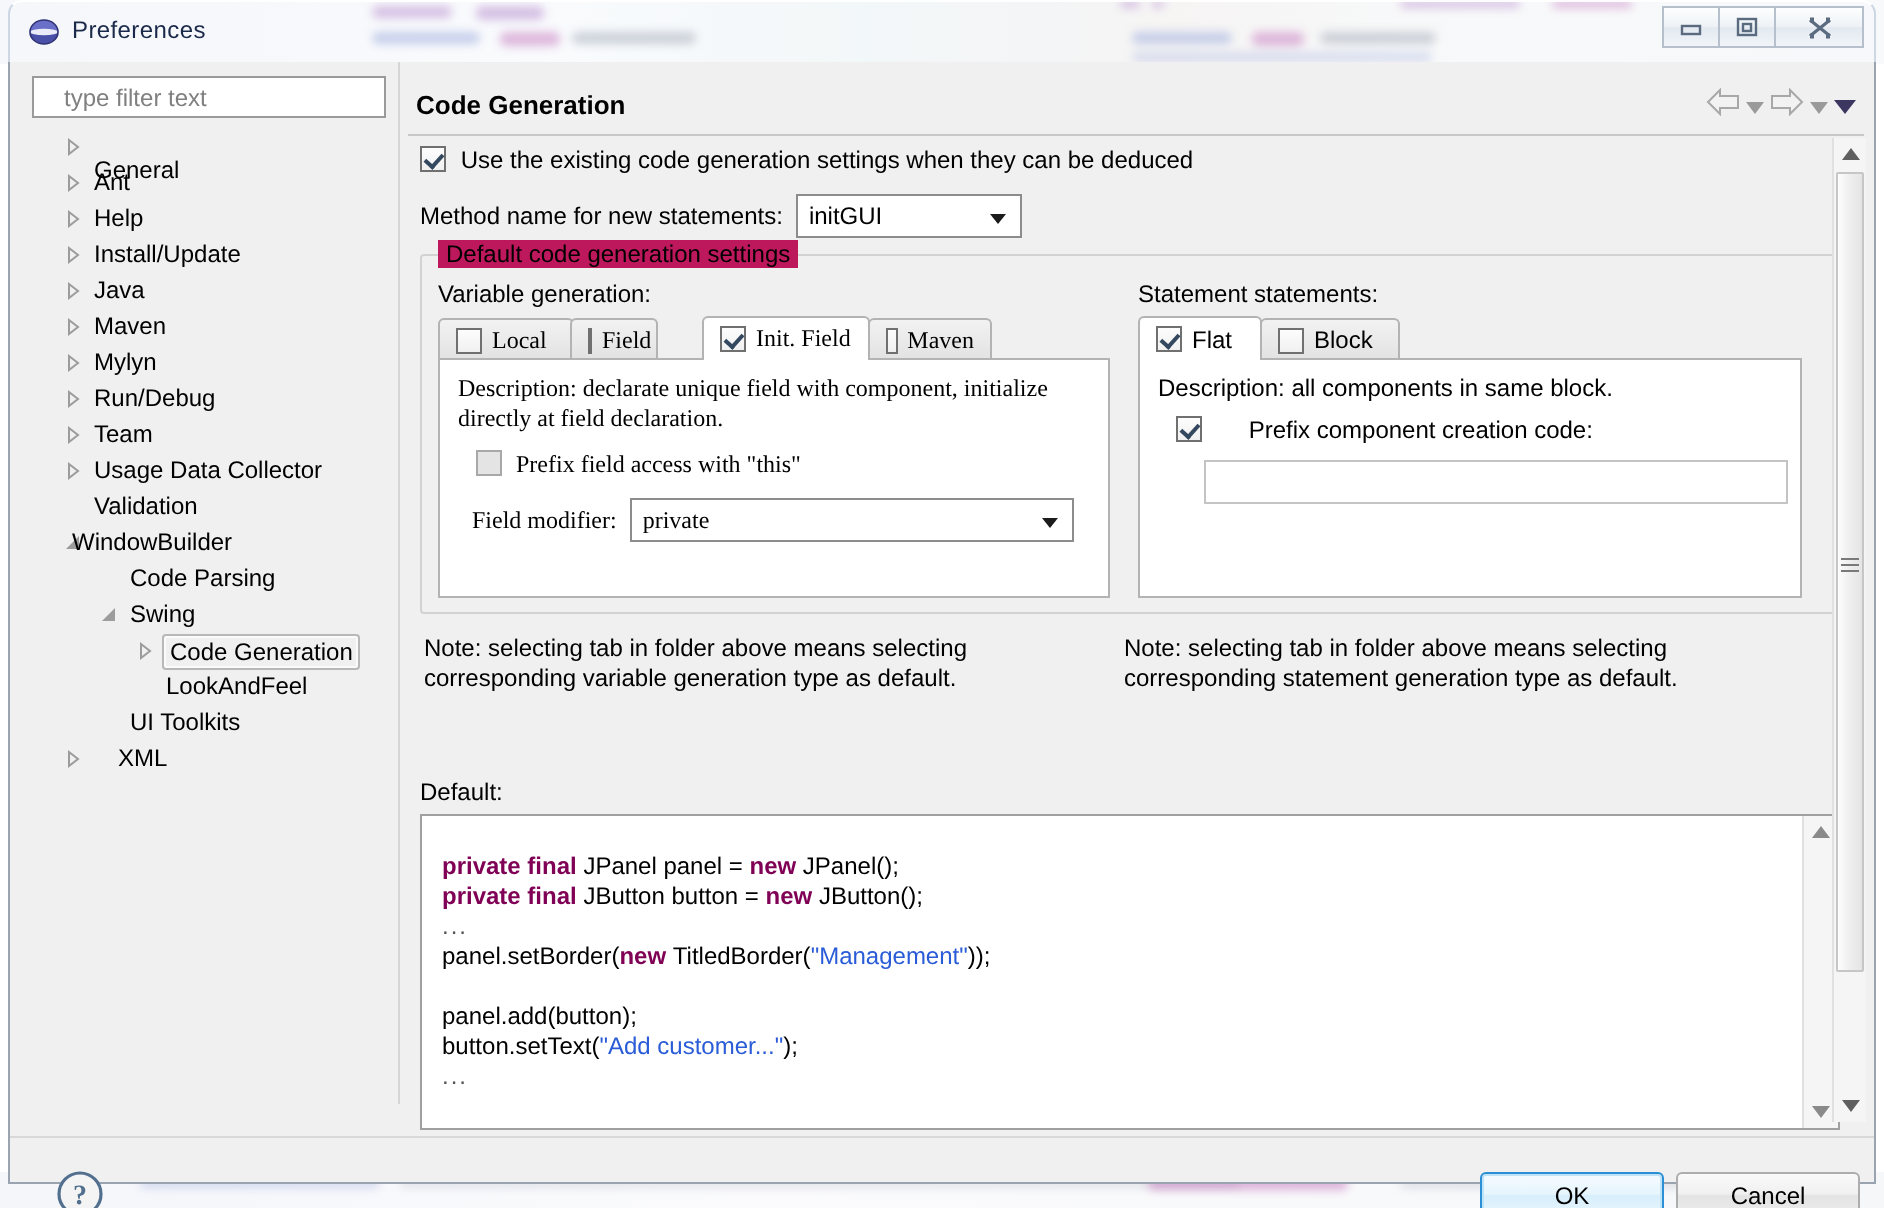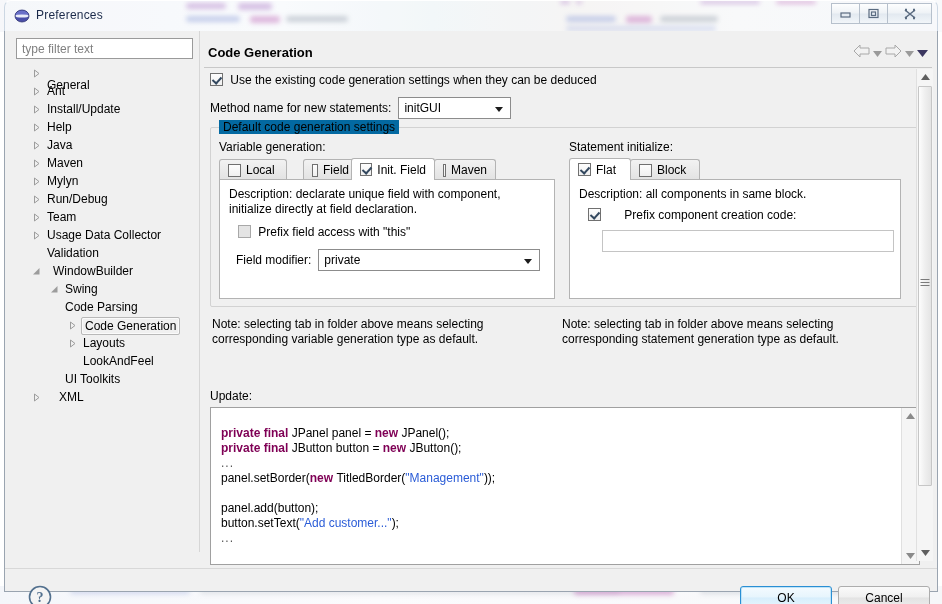--- a/index.html
+++ b/index.html
@@ -92,21 +92,21 @@
 
   
   .filter-input {
     position: absolute; left: 11px; top: 7px;
     width: 177px; height: 21px;
     box-sizing: border-box;
     border: 1px solid #9a9a9a;
     background: #fff;
     font-family: "Liberation Sans", sans-serif;
     font-size: 12px;
-    padding: 0 5px;
+    padding: 0 15px;
     color: #000;
   }
   .filter-input::placeholder { color: #808080; opacity: 1; }
 
   .tree {
     position: absolute; left: 11px; top: 33px;
     width: 178px; height: 492px;
     background: #f0f0f0;
     overflow: hidden;
   }
@@ -231,21 +231,21 @@
   .group {
     position: absolute;
     left: 6px; top: 58px;
     width: 710px; height: 180px;
     border: 1px solid #d2d2d2;
     border-radius: 2px;
     box-sizing: border-box;
   }
   .group-title {
     position: absolute; left: 8px; top: -8px;
-    background: #0369a1;
+    background: #be185d;
     padding: 0 4px;
     font-size: 12px;
     color: #000;
   }
 
   .sublabel {
     position: absolute;
     font-size: 12px;
     color: #000;
   }
@@ -457,36 +457,36 @@
             </svg>
           </span>
           <span class="tree-label" style="left: 29px;">Ant</span>
         </div>
         <div class="tree-item">
           <span class="tw" style="left: 16px;">
             <svg width="9" height="9" viewBox="0 0 9 9">
               <path d="M2.5 1 L7 4.5 L2.5 8 Z" fill="none" stroke="#9c9c9c" stroke-width="1"></path>
             </svg>
           </span>
+          <span class="tree-label" style="left: 29px;">Help</span>
+        </div>
+        <div class="tree-item">
+          <span class="tw" style="left: 16px;">
+            <svg width="9" height="9" viewBox="0 0 9 9">
+              <path d="M2.5 1 L7 4.5 L2.5 8 Z" fill="none" stroke="#9c9c9c" stroke-width="1"></path>
+            </svg>
+          </span>
           <span class="tree-label" style="left: 29px;">Install/Update</span>
         </div>
         <div class="tree-item">
           <span class="tw" style="left: 16px;">
             <svg width="9" height="9" viewBox="0 0 9 9">
               <path d="M2.5 1 L7 4.5 L2.5 8 Z" fill="none" stroke="#9c9c9c" stroke-width="1"></path>
             </svg>
           </span>
-          <span class="tree-label" style="left: 29px;">Help</span>
-        </div>
-        <div class="tree-item">
-          <span class="tw" style="left: 16px;">
-            <svg width="9" height="9" viewBox="0 0 9 9">
-              <path d="M2.5 1 L7 4.5 L2.5 8 Z" fill="none" stroke="#9c9c9c" stroke-width="1"></path>
-            </svg>
-          </span>
           <span class="tree-label" style="left: 29px;">Java</span>
         </div>
         <div class="tree-item">
           <span class="tw" style="left: 16px;">
             <svg width="9" height="9" viewBox="0 0 9 9">
               <path d="M2.5 1 L7 4.5 L2.5 8 Z" fill="none" stroke="#9c9c9c" stroke-width="1"></path>
             </svg>
           </span>
           <span class="tree-label" style="left: 29px;">Maven</span>
         </div>
@@ -524,48 +524,40 @@
         </div>
         <div class="tree-item">
           <span class="tree-label" style="left: 29px;">Validation</span>
         </div>
         <div class="tree-item">
           <span class="tw" style="left: 16px;">
             <svg width="9" height="9" viewBox="0 0 9 9">
               <path d="M1 7.5 L7.5 1 L7.5 7.5 Z" fill="#9c9c9c"></path>
             </svg>
           </span>
-          <span class="tree-label" style="left: 35px;">WindowBuilder</span>
+          <span class="tree-label" style="left: 18px;">WindowBuilder</span>
+        </div>
+        <div class="tree-item">
+          <span class="tree-label" style="left: 47px;">Code Parsing</span>
         </div>
         <div class="tree-item">
           <span class="tw" style="left: 34px;">
             <svg width="9" height="9" viewBox="0 0 9 9">
               <path d="M1 7.5 L7.5 1 L7.5 7.5 Z" fill="#9c9c9c"></path>
             </svg>
           </span>
           <span class="tree-label" style="left: 47px;">Swing</span>
-        </div>
-        <div class="tree-item">
-          <span class="tree-label" style="left: 47px;">Code Parsing</span>
         </div>
         <div class="tree-item selected">
           <span class="tw" style="left: 52px;">
             <svg width="9" height="9" viewBox="0 0 9 9">
               <path d="M2.5 1 L7 4.5 L2.5 8 Z" fill="none" stroke="#9c9c9c" stroke-width="1"></path>
             </svg>
           </span>
           <span class="tree-label" style="left: 65px;">Code Generation</span>
-        </div>
-        <div class="tree-item">
-          <span class="tw" style="left: 52px;">
-            <svg width="9" height="9" viewBox="0 0 9 9">
-              <path d="M2.5 1 L7 4.5 L2.5 8 Z" fill="none" stroke="#9c9c9c" stroke-width="1"></path>
-            </svg>
-          </span>
-          <span class="tree-label" style="left: 65px;">Layouts</span>
         </div>
         <div class="tree-item">
           <span class="tree-label" style="left: 65px;">LookAndFeel</span>
         </div>
         <div class="tree-item">
           <span class="tree-label" style="left: 47px;">UI Toolkits</span>
         </div>
         <div class="tree-item">
           <span class="tw" style="left: 16px;">
             <svg width="9" height="9" viewBox="0 0 9 9">
@@ -625,27 +617,27 @@
             <span>initGUI</span>
             <span class="arr"></span>
           </div>
         </div>
 
         <div class="group">
           <span class="group-title">Default code generation settings</span>
 
           <span class="sublabel" style="left:8px;top:12px;">Variable generation:</span>
 
-          <div class="tabfolder" style="left:8px;top:31px;width:336px;">
+          <div class="tabfolder" style="left:8px;top:31px;width:336px;font-family:Liberation Serif, serif;">
             <div class="tabstrip" id="var-tabstrip">
                 <div class="tab" style="left: 0px; width: 68px; top: 0px;">
                   <span class="cb"></span>
                   <span>Local</span>
                 </div>
-                <div class="tab" style="left: 84px; width: 55px; top: 0px;">
+                <div class="tab" style="left: 66px; width: 44px; top: 0px;">
                   <span class="cb"></span>
                   <span>Field</span>
                 </div>
                 <div class="tab active" style="left: 132px; width: 84px; top: -1px;">
                   <span class="cb checked"></span>
                   <span>Init. Field</span>
                 </div>
                 <div class="tab" style="left: 215px; width: 62px; top: 0px;">
                   <span class="cb"></span>
                   <span>Maven</span>
@@ -660,21 +652,21 @@
               <div style="position:absolute;left:16px;top:69px;display:flex;align-items:center;font-size:12px;">
                 <span>Field modifier:</span>
                 <div class="combo wide">
                   <span>private</span>
                   <span class="arr"></span>
                 </div>
               </div>
             </div>
           </div>
 
-          <span class="sublabel" style="left:358px;top:12px;">Statement initialize:</span>
+          <span class="sublabel" style="left:358px;top:12px;">Statement statements:</span>
 
           <div class="tabfolder" style="left:358px;top:31px;width:332px;">
             <div class="tabstrip" id="stmt-tabstrip">
                 <div class="tab active" style="left: 0px; width: 62px; top: -1px;">
                   <span class="cb checked"></span>
                   <span>Flat</span>
                 </div>
                 <div class="tab" style="left: 61px; width: 70px; top: 0px;">
                   <span class="cb"></span>
                   <span>Block</span>
@@ -687,21 +679,21 @@
                 <span style="margin-left:20px;">Prefix component creation code:</span>
               </label>
               <input type="text" style="position: absolute; left: 32px; top: 50px; width: 292px; height: 22px; box-sizing: border-box; border: 1px solid rgb(196, 196, 196); background: rgb(255, 255, 255); font-family: &quot;Liberation Sans&quot;, sans-serif; font-size: 12px; padding: 0px 5px;" placeholder="">
             </div>
           </div>
         </div>
 
         <div class="note" style="left:8px;top:248px;width:320px;">Note: selecting tab in folder above means selecting corresponding variable generation type as default.</div>
         <div class="note" style="left:358px;top:248px;width:340px;">Note: selecting tab in folder above means selecting corresponding statement generation type as default.</div>
 
-        <div class="preview-label">Update:</div>
+        <div class="preview-label">Default:</div>
         <div class="preview-box">
           <pre class="code" id="preview-code"><span class="kw">private final </span><span>JPanel panel = </span><span class="kw">new </span><span>JPanel();</span>
 <span class="kw">private final </span><span>JButton button = </span><span class="kw">new </span><span>JButton();</span>
 <span class="dots">...</span>
 <span>panel.setBorder(</span><span class="kw">new </span><span>TitledBorder(</span><span class="str">"Management"</span><span>));</span>
 <span> </span>
 <span>panel.add(button);</span>
 <span>button.setText(</span><span class="str">"Add customer..."</span><span>);</span>
 <span class="dots">...</span></pre>
 

